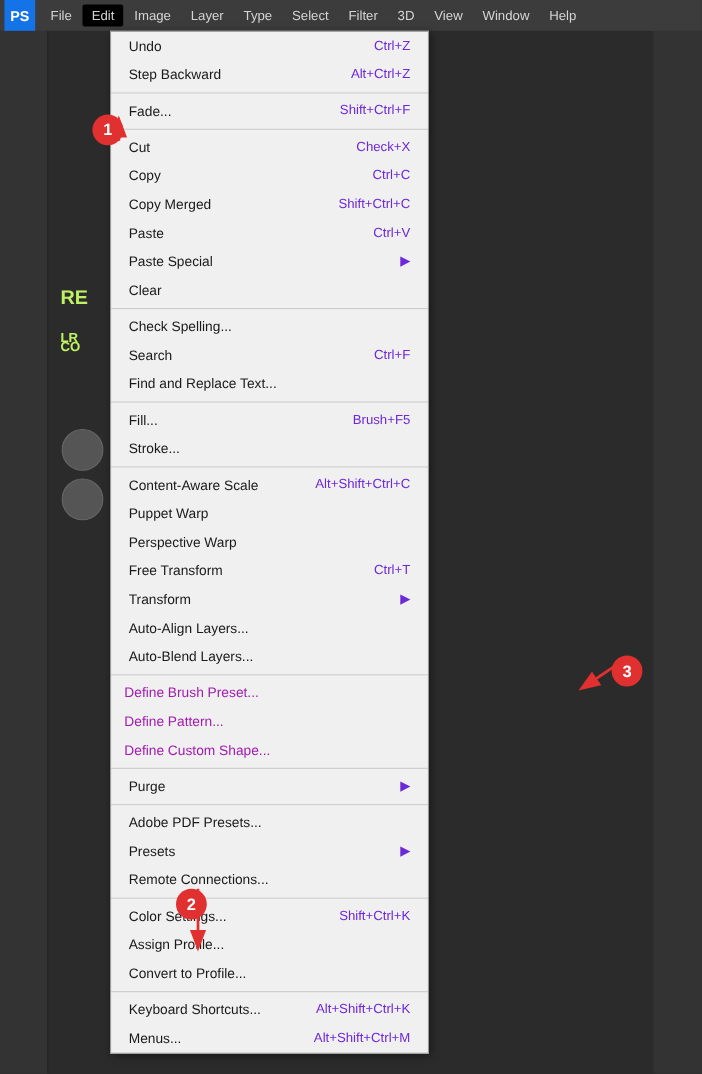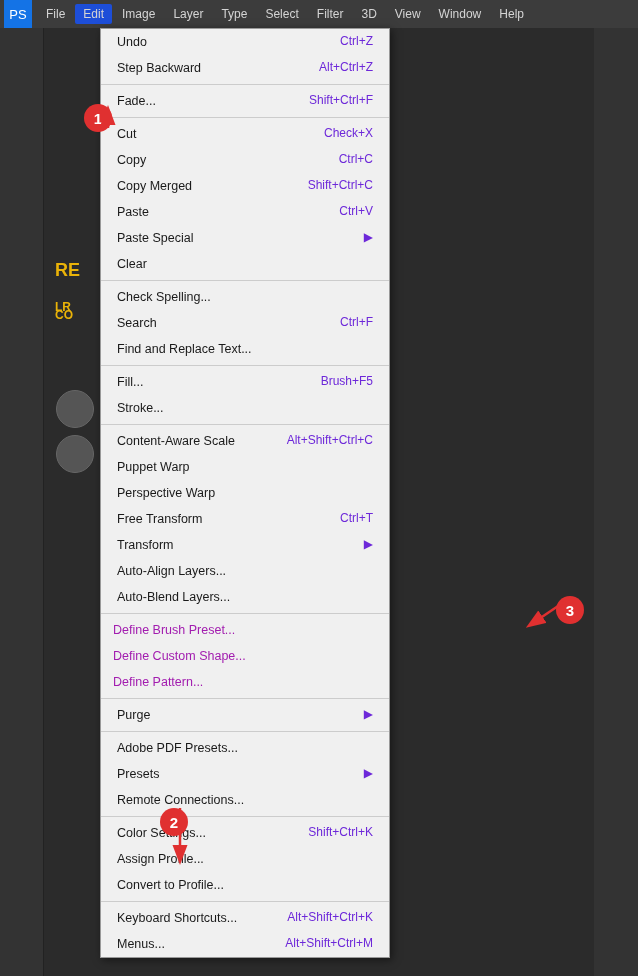--- a/index.html
+++ b/index.html
@@ -26,31 +26,31 @@
       z-index: 10;
     }
     .menubar-item {
       padding: 3px 8px;
       color: #d4d4d4;
       cursor: pointer;
       border-radius: 2px;
       font-size: 12px;
     }
     .menubar-item:hover, .menubar-item.active {
-      background: #1d4ed8;
+      background: #000000;
     }
     .ps-logo {
       width: 28px;
       height: 28px;
       background: #1473e6;
       display: flex;
       align-items: center;
       justify-content: center;
       color: white;
-      font-weight: normal;
+      font-weight: bold;
       font-size: 13px;
       margin-right: 4px;
       flex-shrink: 0;
     }
 
     
     .dropdown-menu {
       position: absolute;
       top: 28px;
       left: 100px;
@@ -124,21 +124,21 @@
       right: 0;
       top: 28px;
       width: 44px;
       height: 948px;
       background: #333;
     }
 
     
     .bg-text {
       position: absolute;
-      color: #eab308;
+      color: #bef264;
       font-size: 18px;
       font-weight: bold;
     }
   </style>
 </head>
 <body>
 
 <div class="ps-left-panel"></div>
 <div class="ps-right-panel"></div>
 
@@ -252,24 +252,24 @@
   </div>
   <div class="menu-item">
     <span>Auto-Blend Layers...</span>
     <span class="shortcut"></span>
   </div>
   <div class="menu-separator"></div>
   <div class="menu-item disabled">
     <span>Define Brush Preset...</span>
   </div>
   <div class="menu-item disabled">
+    <span>Define Pattern...</span>
+  </div>
+  <div class="menu-item disabled">
     <span>Define Custom Shape...</span>
-  </div>
-  <div class="menu-item disabled">
-    <span>Define Pattern...</span>
   </div>
   <div class="menu-separator"></div>
   <div class="menu-item">
     <span>Purge</span>
     <span class="shortcut">▶</span>
   </div>
   <div class="menu-separator"></div>
   <div class="menu-item">
     <span>Adobe PDF Presets...</span>
   </div>

